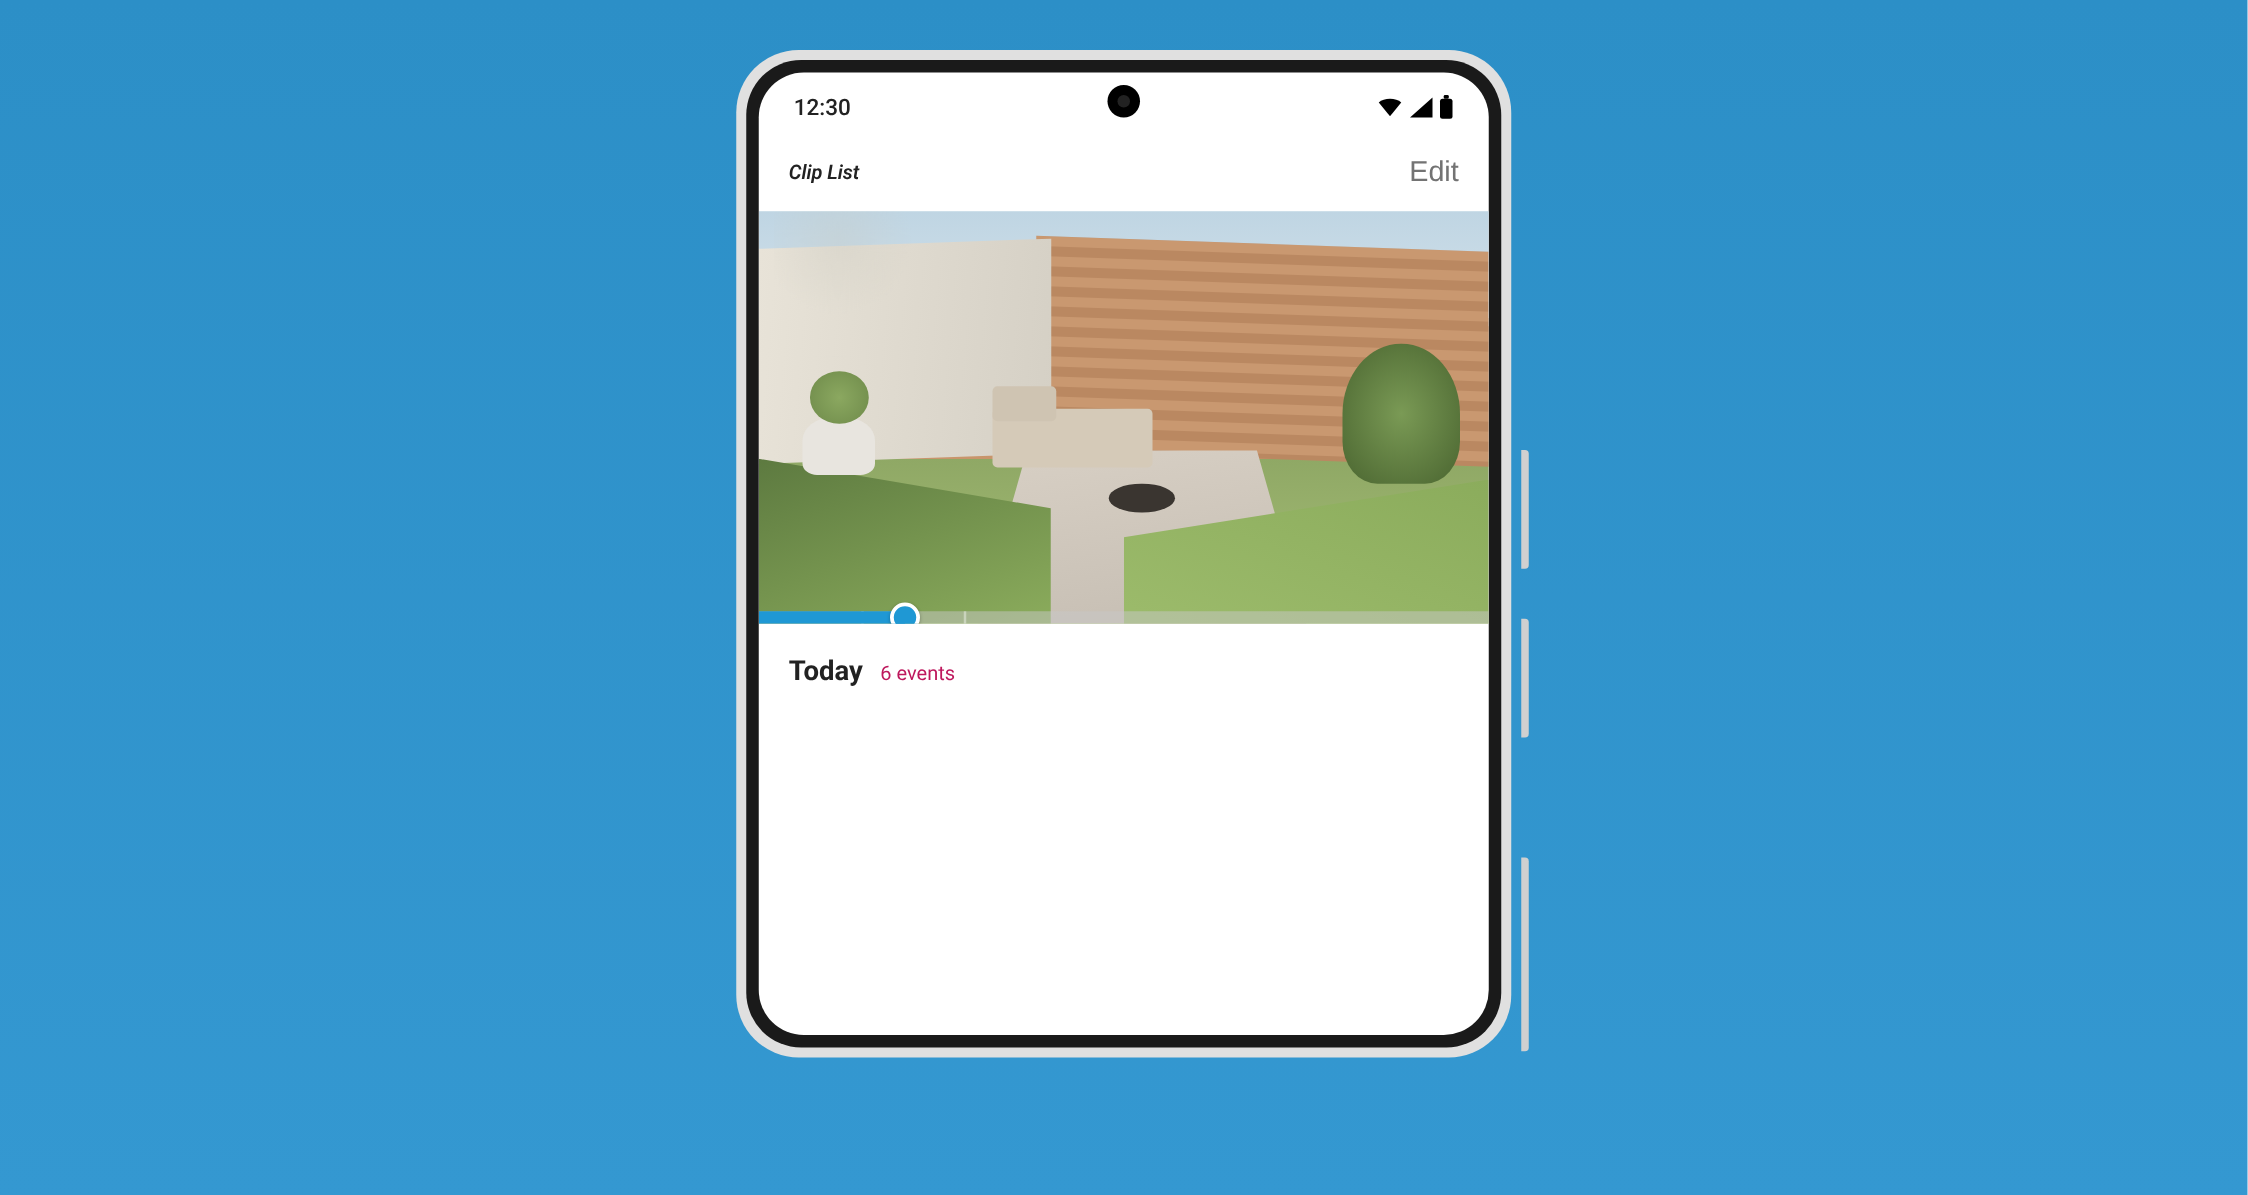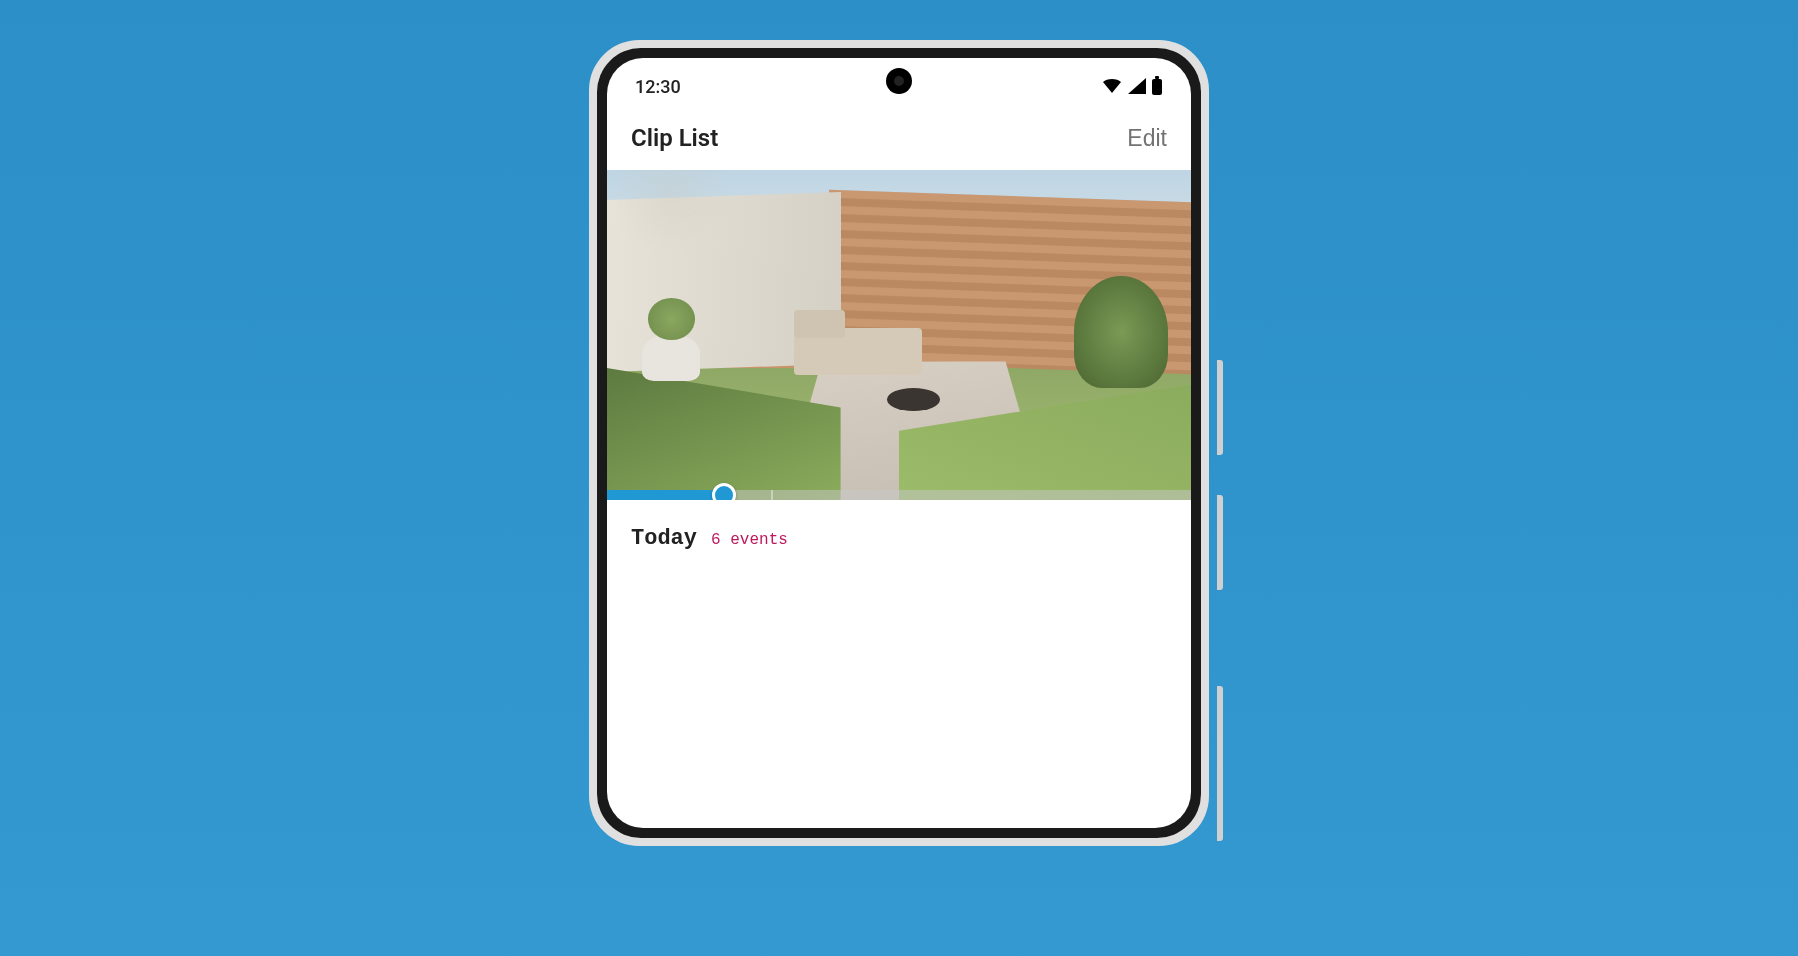--- a/index.html
+++ b/index.html
@@ -85,23 +85,24 @@
     gap: 4px;
     align-items: center;
   }
   .app-header {
     display: flex;
     justify-content: space-between;
     align-items: center;
     padding: 16px 24px 18px;
   }
   .app-title {
-    font-size: 24px;
+    font-size: 16px;
     font-weight: 600;
     color: #222;
+    font-style: italic;
   }
   .edit-btn {
     font-size: 23px;
     color: #737373;
     background: none;
     border: none;
     cursor: pointer;
   }
   .video-preview {
     width: 100%;
@@ -156,21 +157,20 @@
     background: #1f98d4;
     border: 3px solid #fff;
     border-radius: 50%;
     box-shadow: 0 1px 3px rgba(0,0,0,0.3);
   }
   .section-header {
     padding: 26px 24px 14px;
     display: flex;
     align-items: baseline;
     gap: 14px;
-    font-family: Liberation Mono, monospace;
   }
   .section-title {
     font-size: 22px;
     font-weight: 700;
     color: #222;
   }
   .section-count {
     font-size: 16px;
     color: #be185d;
   }

